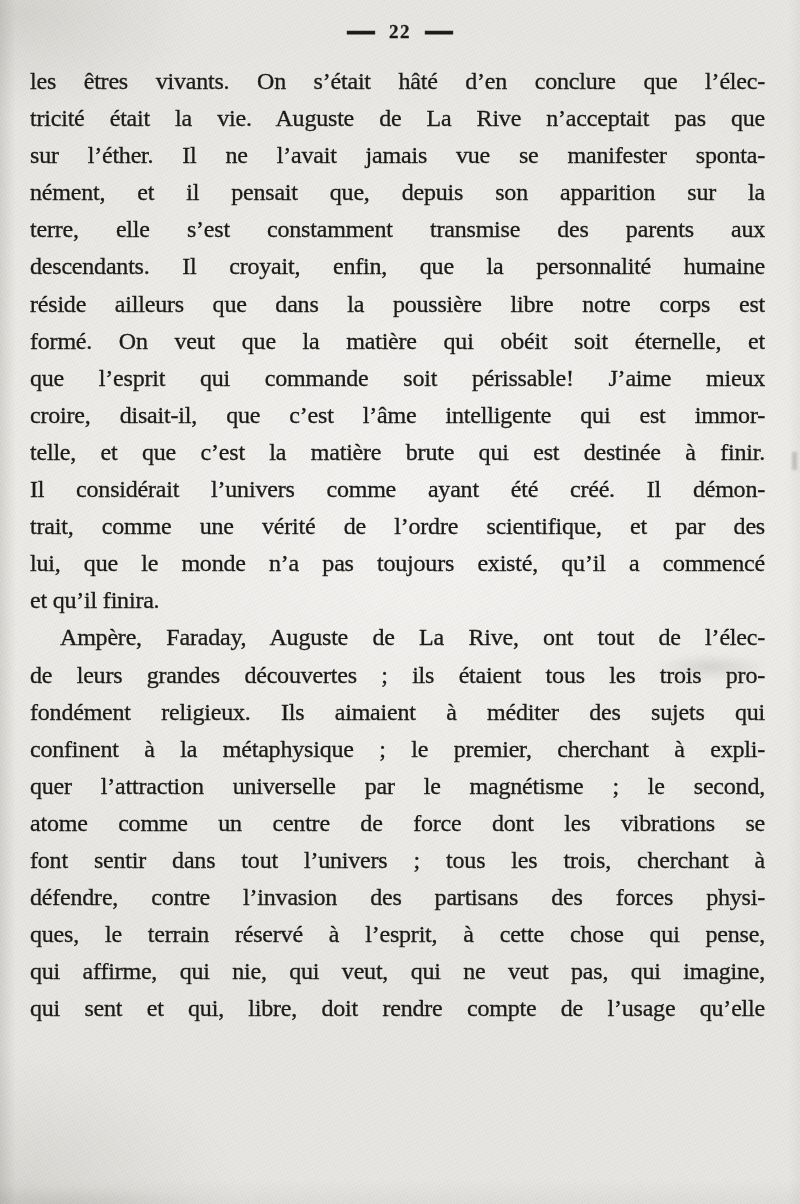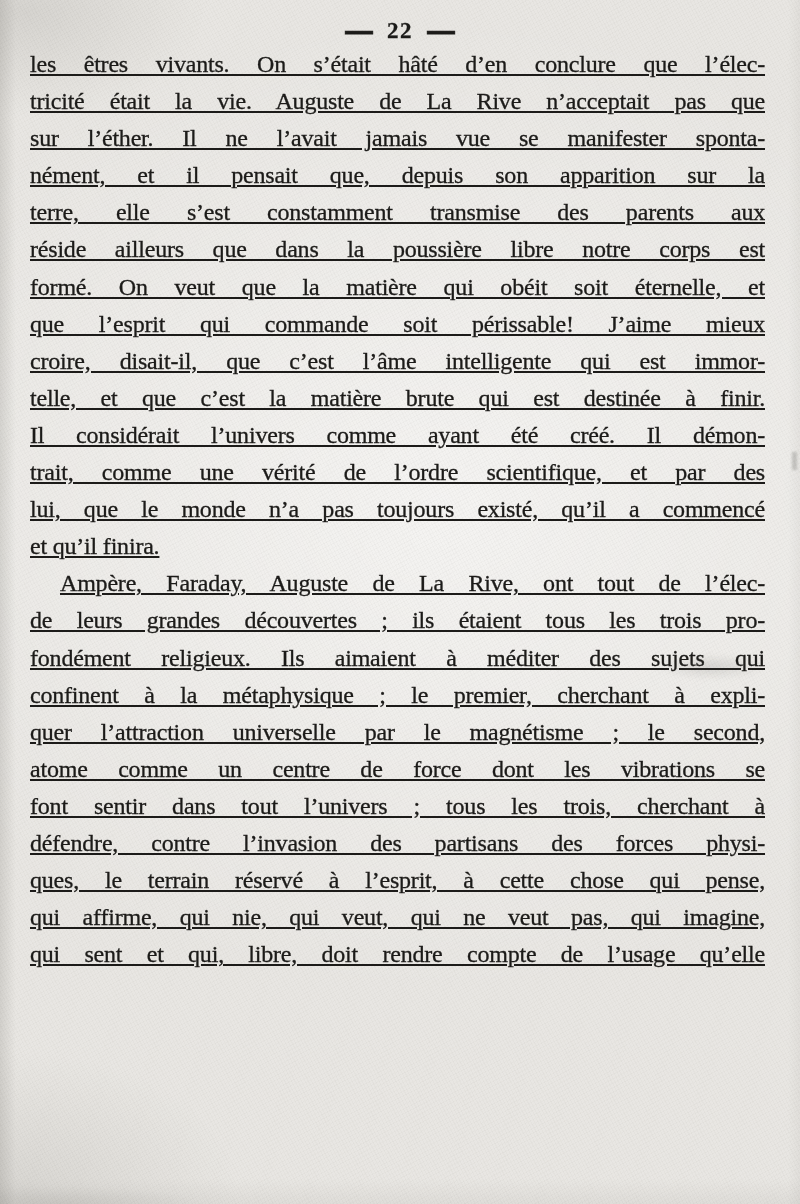--- a/index.html
+++ b/index.html
@@ -37,34 +37,33 @@
     display: inline-block;
     font-size: 22px;
     font-weight: 700;
     margin: 0 17px;
     vertical-align: 2px;
     transform: scale(1.25, 1.9);
     -webkit-text-stroke: 0.4px #1c1b19;
   }
   .pagenum {
     display: inline-block;
-    font-size: 23px;
+    font-size: 19px;
     font-weight: 700;
     letter-spacing: 1.5px;
     -webkit-text-stroke: 0.3px #1c1b19;
   }
   .textblock {
     position: absolute;
-    top: 46px;
+    top: 63px;
     left: 30px;
     width: 735px;
     font-size: 24px;
     line-height: 37.1px;
     letter-spacing: -0.2px;
-    text-decoration: underline;
     -webkit-text-stroke: 0.32px #1c1b19;
   }
   .para { margin: 0; padding: 0; }
   .line {
     height: 37.1px;
     overflow: hidden;
     text-align: justify;
     text-align-last: justify;
     white-space: normal;
   }
@@ -107,20 +106,21 @@
     <span class="hdash">—</span><span class="pagenum">22</span><span class="hdash">—</span>
   </div>
 
   <div class="textblock" id="textblock">
       <div class="para">
         <div class="line">les êtres vivants. On s’était hâté d’en conclure que l’élec-</div>
         <div class="line">tricité était la vie. Auguste de La Rive n’acceptait pas que</div>
         <div class="line">sur l’éther. Il ne l’avait jamais vue se manifester sponta-</div>
         <div class="line">nément, et il pensait que, depuis son apparition sur la</div>
         <div class="line">terre, elle s’est constamment transmise des parents aux</div>
+        <div class="line">descendants. Il croyait, enfin, que la personnalité humaine</div>
         <div class="line">réside ailleurs que dans la poussière libre notre corps est</div>
         <div class="line">formé. On veut que la matière qui obéit soit éternelle, et</div>
         <div class="line">que l’esprit qui commande soit périssable! J’aime mieux</div>
         <div class="line">croire, disait-il, que c’est l’âme intelligente qui est immor-</div>
         <div class="line">telle, et que c’est la matière brute qui est destinée à finir.</div>
         <div class="line">Il considérait l’univers comme ayant été créé. Il démon-</div>
         <div class="line">trait, comme une vérité de l’ordre scientifique, et par des</div>
         <div class="line">lui, que le monde n’a pas toujours existé, qu’il a commencé</div>
         <div class="line last-left">et qu’il finira.</div>
       </div>

